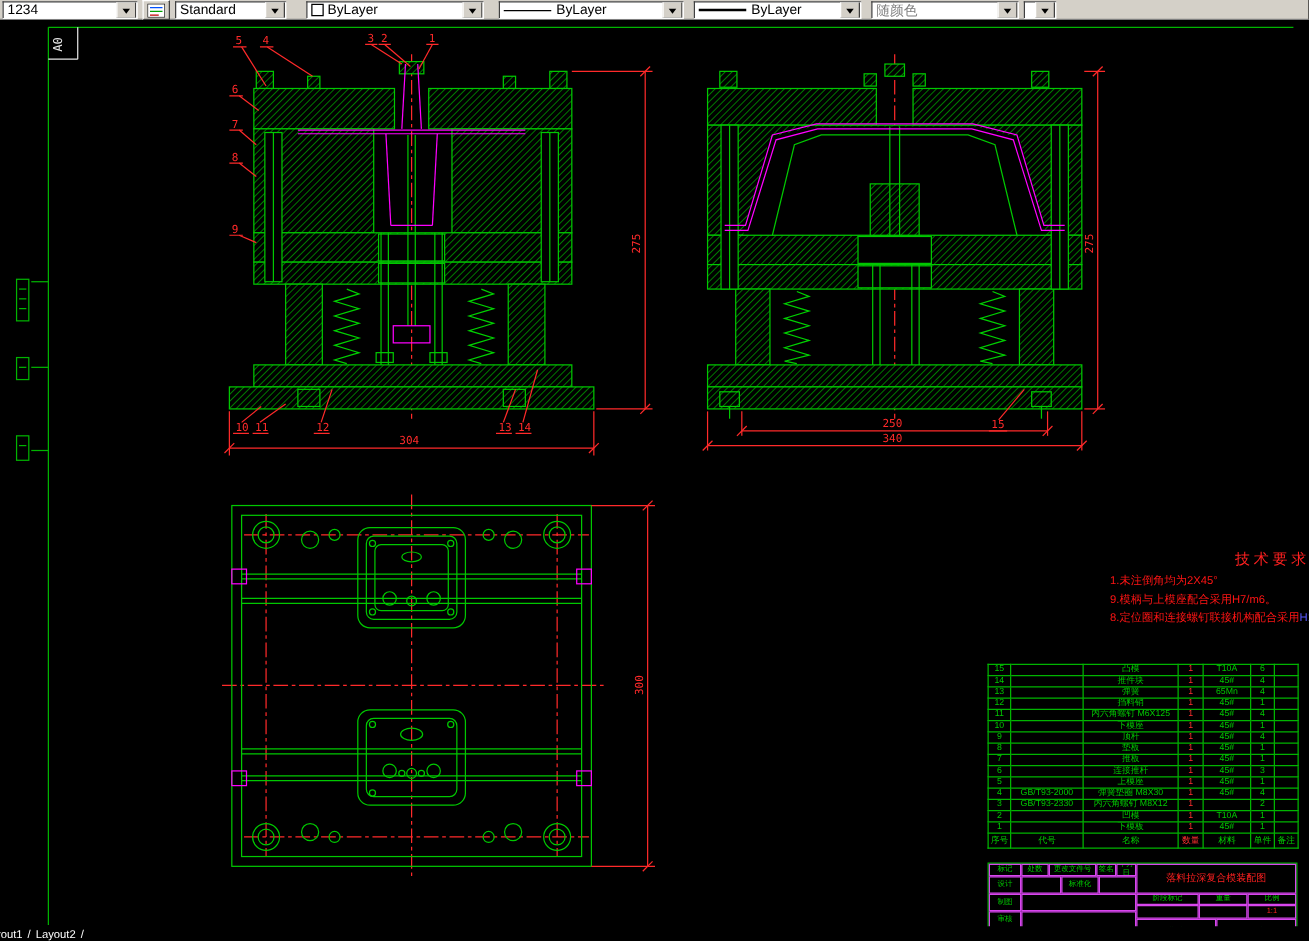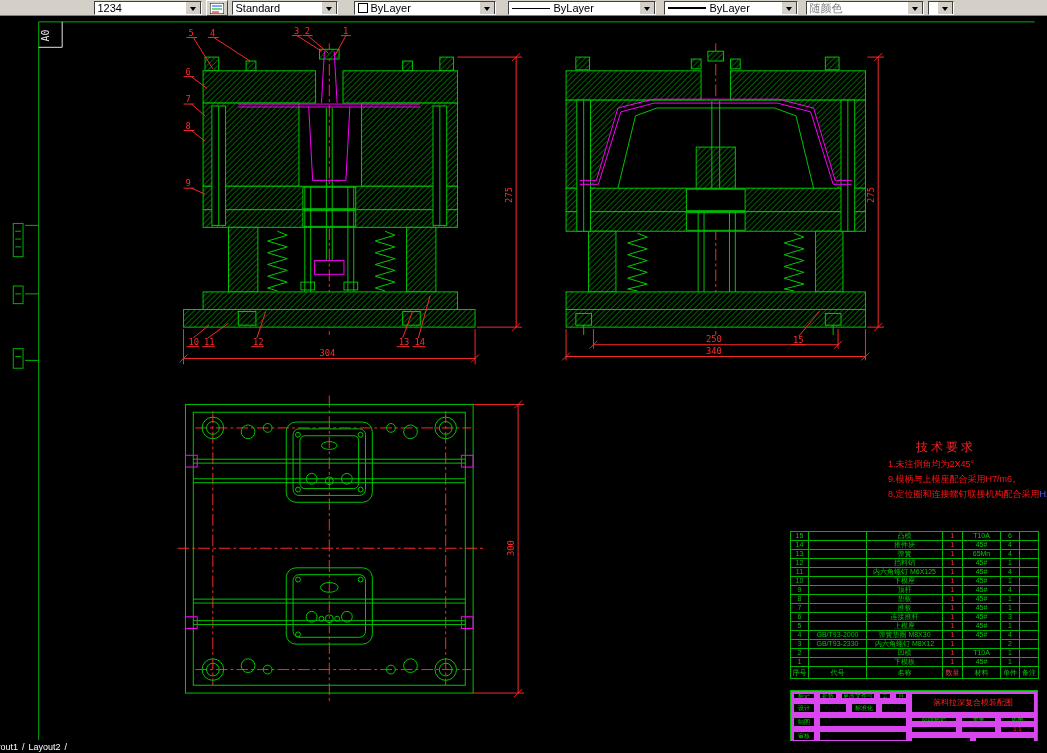--- a/index.html
+++ b/index.html
@@ -1,21 +1,21 @@
 <!DOCTYPE html>
 <html><head>
 <meta charset="utf-8">
 <style>
   html,body{margin:0;padding:0;background:#000;}
   #app{position:relative;width:1047px;height:753px;overflow:hidden;background:#000;
        font-family:"Liberation Sans",sans-serif;}
   
   #toolbar{position:absolute;left:0;top:0;width:1047px;height:16px;background:#d4d0c8;
            border-bottom:1px solid #808080;display:flex;align-items:center;gap:4px;
-           padding:1px 2px 0 2px;box-sizing:border-box;font-size:11px;color:#000;justify-content:center;}
+           padding:1px 2px 0 2px;box-sizing:border-box;font-size:11px;color:#000;}
   .combo{height:14px;background:#fff;border-top:1px solid #404040;border-left:1px solid #404040;
          border-bottom:1px solid #fff;border-right:1px solid #fff;display:flex;align-items:center;
          padding-left:3px;box-sizing:border-box;white-space:nowrap;overflow:hidden;}
   .combo .dd{width:14px;height:12px;margin-left:auto;background:#d4d0c8;
              border:1px solid;border-color:#fff #404040 #404040 #fff;flex:0 0 auto;
              display:flex;align-items:center;justify-content:center;}
   .combo .dd::after{content:"";border:3px solid transparent;border-top:4px solid #000;margin-top:4px;}
   .combo.disabled{color:#7f7f7f;}
   .swatch{width:8px;height:8px;background:#fff;border:1px solid #000;margin-right:3px;flex:0 0 auto;}
   .linesample{width:38px;height:1px;background:#000;margin-right:4px;flex:0 0 auto;}
@@ -24,33 +24,33 @@
           display:flex;align-items:center;justify-content:center;}
   
   #canvas{position:absolute;left:0;top:16px;width:1047px;height:725px;background:#000;}
   svg text{font-family:"DejaVu Sans Mono",monospace;}
   svg .dim{fill:#ff2a2a;font-size:9px;}
   svg .bal{fill:#ff2a2a;font-size:9px;}
   svg .paper{fill:#e8e8e8;font-size:10px;}
   
   #techreq{position:absolute;left:888px;top:424px;width:160px;color:#ff1414;
            font-size:9px;line-height:15px;white-space:nowrap;}
-  #techreq .tr-title{font-size:12px;letter-spacing:3px;margin-left:28px;margin-bottom:2px;color:#ff2020;}
+  #techreq .tr-title{font-size:12px;letter-spacing:3px;margin-left:28px;margin-bottom:2px;color:#ff2020;text-align:right;}
   #techreq .blue{color:#5a5aff;}
   
   #bom{position:absolute;left:790px;top:515px;width:248px;color:#00c800;}
   #bom table{border-collapse:collapse;width:248px;table-layout:fixed;}
   #bom td{border:1px solid #00b400;font-size:7px;line-height:8px;height:8px;padding:0 1px;
           overflow:hidden;white-space:nowrap;text-align:center;}
   #bom tbody td:nth-child(4){color:#ff3030;}
   #bom .hdr td{height:11px;font-size:7px;color:#00d000;}
   
   #titleblock{position:absolute;left:790px;top:674px;width:248px;height:66px;
               border:1px solid #00b400;box-sizing:border-box;color:#00c800;font-size:6px;}
-  .tbc{position:absolute;border:3px solid #d946ef;box-sizing:border-box;overflow:hidden;
+  .tbc{position:absolute;border:1px solid #d946ef;box-sizing:border-box;overflow:hidden;
        display:flex;align-items:center;justify-content:center;text-align:center;line-height:7px;}
   .tbc.red{color:#ff2020;}
   #tb-title{font-size:8px;line-height:10px;}
   
   #tabbar{position:absolute;left:0;top:741px;width:1047px;height:12px;background:#000;
           color:#fff;font-size:9px;display:flex;align-items:center;overflow:hidden;}
   #tabbar .inner{position:relative;left:-14px;display:flex;gap:4px;white-space:nowrap;}
   #tabbar .sep{color:#fff;}
 </style>
 </head>
@@ -64,21 +64,21 @@
       <span class="dd"></span>
     </div>
     <div class="tb-btn">
       <svg width="14" height="11">
         <rect x="0" y="0" width="14" height="11" fill="#fff" stroke="#000" stroke-width="1"></rect>
         <line x1="2" y1="3" x2="12" y2="3" stroke="#0050ff"></line>
         <line x1="2" y1="6" x2="12" y2="6" stroke="#00a000"></line>
         <line x1="2" y1="9" x2="9" y2="9" stroke="#c00000"></line>
       </svg>
     </div>
-    <div class="combo" style="width:106px">
+    <div class="combo" style="width:89px">
       <span>Standard</span>
       <span class="dd"></span>
     </div>
     <div class="combo" style="width:142px;margin-left:12px">
       <span class="swatch"></span>
       <span>ByLayer</span>
       <span class="dd"></span>
     </div>
     <div class="combo" style="width:148px;margin-left:8px">
       <span class="linesample"></span>

